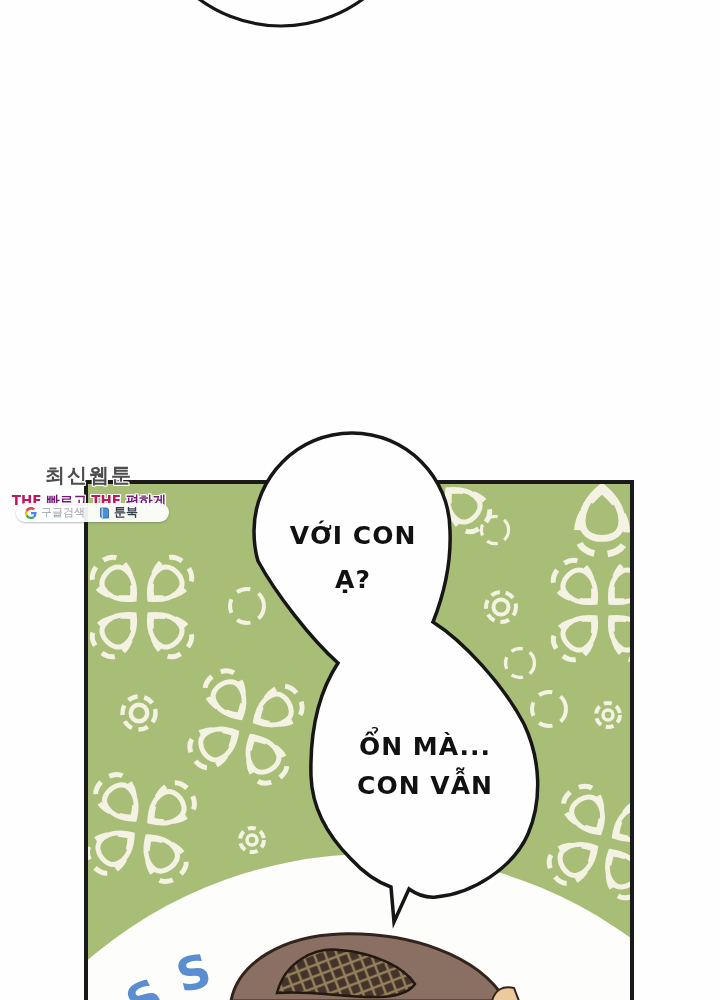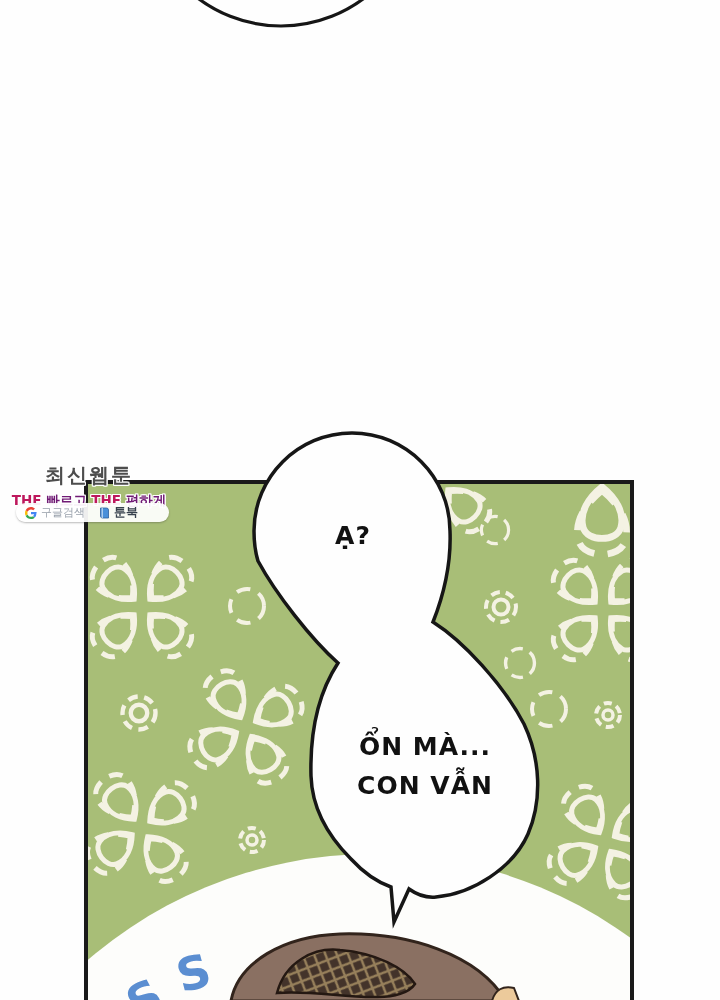--- a/index.html
+++ b/index.html
@@ -135,20 +135,21 @@
            L 391,887
            C 377,882 362,871 351,859
            C 327,835 312,807 311,776
            C 310,737 317,695 338,663
            C 311,639 276,594 258,561
            C 255,551 254,541 254,531
            C 254,477 298,433 352,433 Z" fill="#fefefe" stroke="#161616" stroke-width="3.5" stroke-linejoin="miter"></path>
 </svg>
 
 <div id="bubble-text-top" class="bubble-text">
+  <div>VỚI CON</div>
   <div>Ạ?</div>
 </div>
 <div id="bubble-text-bottom" class="bubble-text">
   <div>ỔN MÀ...</div>
   <div>CON VẪN</div>
 </div>
 
 <div id="watermark" class="abs">
   <div id="wm-title" class="wm-outline">최신웹툰</div>
   <div id="wm-tagline" class="wm-outline">

